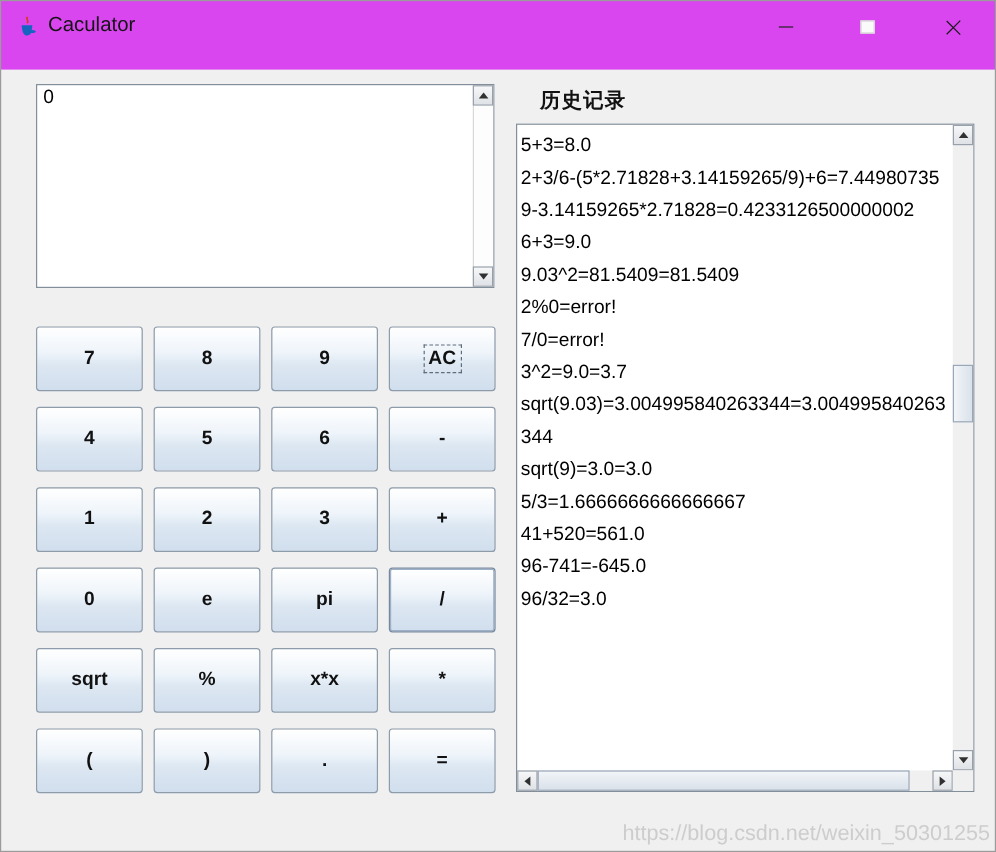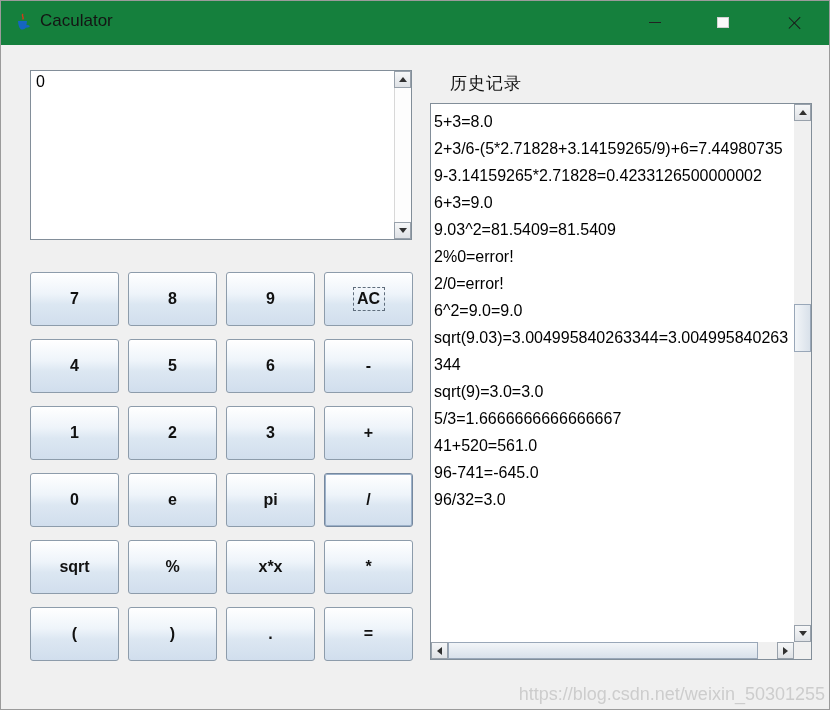--- a/index.html
+++ b/index.html
@@ -6,21 +6,21 @@
   html,body { width: 830px; height: 710px; }
   body {
     position: relative;
     background: #f0f0f0;
     font-family: "Liberation Sans", sans-serif;
     overflow: hidden;
   }
   .frame { position:absolute; inset:0; border:1px solid #9b9b9b; pointer-events:none; z-index: 50; }
 
   
-  .titlebar { position:absolute; left:0; top:0; width:830px; height:45px; background:#15803d; }
+  .titlebar { position:absolute; left:0; top:0; width:830px; height:58px; background:#d946ef; }
   .java-icon { position:absolute; left:14px; top:13px; width:18px; height:18px; }
   .title-text { position:absolute; left:40px; top:11px; font-size:17px; color:#141414; }
   .win-btn { position:absolute; top:0; height:45px; width:46px; display:flex; align-items:center; justify-content:center; }
   .btn-min { left:632px; } .btn-max { left:700px; } .btn-close { left:770px; width:50px; }
   .min-glyph { width:12px; height:1px; background:#222; }
   .max-glyph { width:12px; height:11px; border:1px solid #d2d2d2; background:#fafafa; }
   .close-glyph { position:relative; width:14px; height:14px; }
   .close-glyph::before, .close-glyph::after {
     content:""; position:absolute; left:6px; top:-1px; width:1.4px; height:16px; background:#1a1a1a;
   }
@@ -39,21 +39,21 @@
   }
   .sb-top { top:0; right:0; } .sb-bottom { bottom:0; right:0; }
   .sb-left { left:0; top:0; } .sb-right { right:0; top:0; }
   .tri { width:0; height:0; }
   .tri-up    { border-left:4px solid transparent; border-right:4px solid transparent; border-bottom:5px solid #303030; }
   .tri-down  { border-left:4px solid transparent; border-right:4px solid transparent; border-top:5px solid #303030; }
   .tri-left  { border-top:4px solid transparent; border-bottom:4px solid transparent; border-right:5px solid #303030; }
   .tri-right { border-top:4px solid transparent; border-bottom:4px solid transparent; border-left:5px solid #303030; }
 
   
-  .history-label { position:absolute; left:450px; top:72px; font-size:17px; font-weight:normal; color:#111; letter-spacing:1px; }
+  .history-label { position:absolute; left:450px; top:72px; font-size:17px; font-weight:bold; color:#111; letter-spacing:1px; }
   .history-pane { position:absolute; left:430px; top:103px; width:382px; height:557px; background:#ffffff; border:1px solid #828e99; }
   .history-text {
     position:absolute; left:0; top:0; right:17px; bottom:17px; overflow:hidden;
     padding:4px 2px 0 3px; font-size:16px; line-height:27px; color:#000;border-radius:14px;
   }
   .hist-line { word-break:break-all; white-space:pre-wrap; }
   .v-scrollbar { position:absolute; right:0; top:0; width:17px; bottom:17px; background:#f0f0f0; }
   .v-thumb {
     position:absolute; left:0; top:200px; width:17px; height:48px;
     background:linear-gradient(90deg,#f2f5f8,#d9e1ea); border:1px solid #99a7b8;
@@ -133,22 +133,22 @@
 <div class="history-label">历史记录</div>
 
 <div class="history-pane">
   <div class="history-text">
     <div class="hist-line">5+3=8.0</div>
     <div class="hist-line">2+3/6-(5*2.71828+3.14159265/9)+6=7.44980735</div>
     <div class="hist-line">9-3.14159265*2.71828=0.4233126500000002</div>
     <div class="hist-line">6+3=9.0</div>
     <div class="hist-line">9.03^2=81.5409=81.5409</div>
     <div class="hist-line">2%0=error!</div>
-    <div class="hist-line">2/0=error!</div>
-    <div class="hist-line">6^2=9.0=9.0</div>
+    <div class="hist-line">7/0=error!</div>
+    <div class="hist-line">3^2=9.0=3.7</div>
     <div class="hist-line">sqrt(9.03)=3.004995840263344=3.004995840263344</div>
     <div class="hist-line">sqrt(9)=3.0=3.0</div>
     <div class="hist-line">5/3=1.6666666666666667</div>
     <div class="hist-line">41+520=561.0</div>
     <div class="hist-line">96-741=-645.0</div>
     <div class="hist-line">96/32=3.0</div>
   </div>
 
   <div class="v-scrollbar">
     <div class="scroll-btn sb-top">

